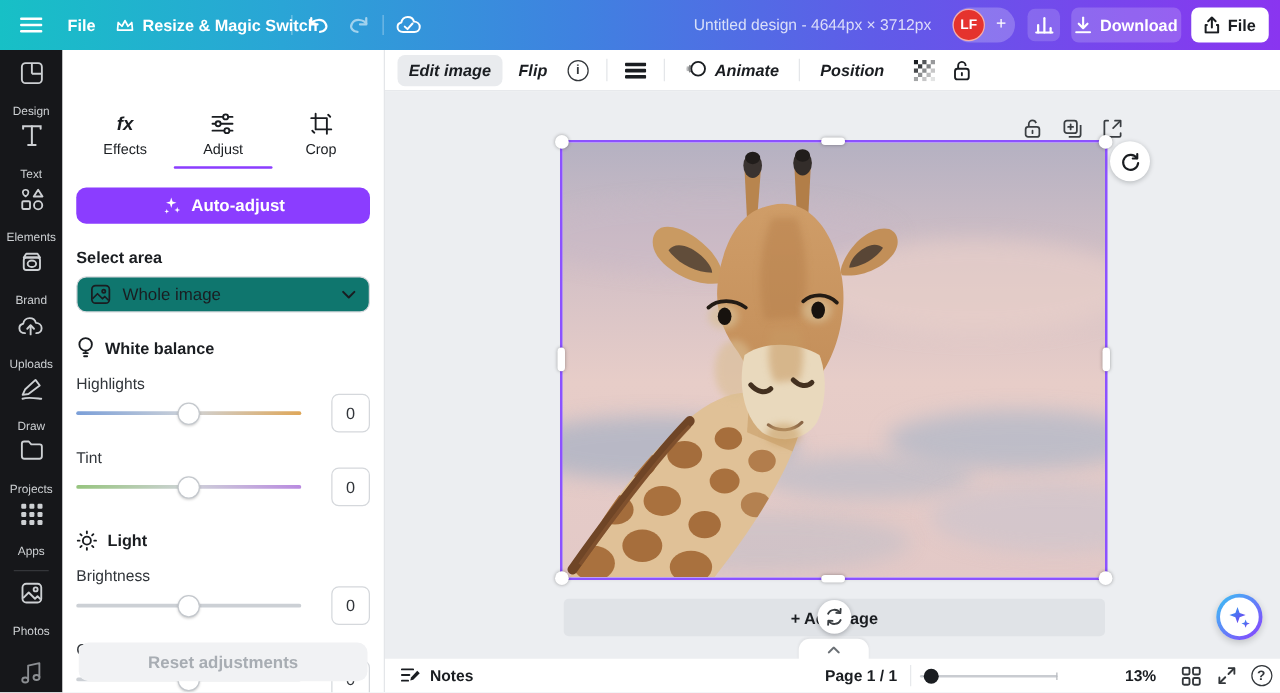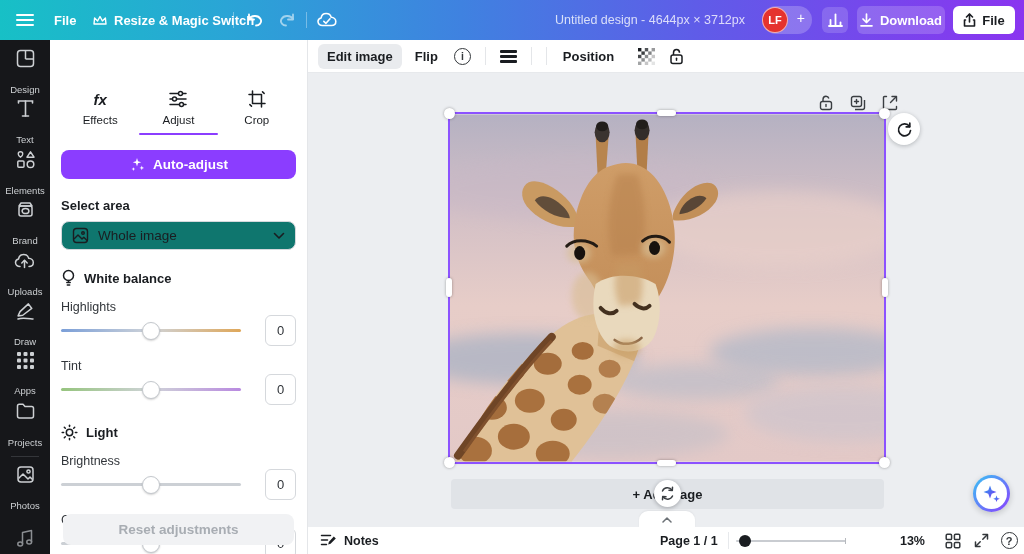--- a/index.html
+++ b/index.html
@@ -58,21 +58,21 @@
     border:1px solid #c4c8cd; box-shadow:0 1px 2px rgba(0,0,0,.18); }
   .valbox { width:31px; height:31px; border:1px solid #d5d8dc; border-radius:6px; display:flex; align-items:center; justify-content:center;
     font-size:13px; color:#31353a; background:#fff; }
   .reset-btn { position:absolute; left:13px; right:13px; bottom:9px; height:31px; background:#f1f2f4; border-radius:8px;
     display:flex; align-items:center; justify-content:center; color:#a8adb3; font-size:13.5px; font-weight:700; cursor:default; }
 
   
   .canvas { position:absolute; left:308px; top:40px; width:716px; height:514px; background:#eceef1; }
   .canvas-toolbar { position:absolute; left:0; top:0; width:716px; height:33px; background:#fff; border-bottom:1px solid #e7e9ec;
     display:flex; align-items:center; padding-left:10px; }
-  .ct-btn { display:flex; align-items:center; gap:6px; font-size:13px; font-weight:700; color:#1a1d21; padding:5px 9px; border-radius:6px; cursor:pointer; white-space:nowrap; }
+  .ct-btn { display:flex; align-items:center; gap:6px; font-size:13px; font-weight:700; color:#1a1d21; padding:5px 9px; border-radius:6px; cursor:pointer; white-space:nowrap;font-style:italic; }
   .ct-btn.active { background:#e9ebee; }
   .ct-iconbtn { display:flex; align-items:center; justify-content:center; padding:4px 7px; border-radius:6px; cursor:pointer; }
   .ct-div { width:1px; height:18px; background:#e4e6e9; margin:0 7px; }
 
   
   .image-wrap { position:absolute; left:142px; top:74px; width:434px; height:348px; box-shadow:0 1px 3px rgba(13,18,22,.12); }
   .image-wrap svg { display:block; }
   .sel-border { position:absolute; left:-2px; top:-2px; right:-2px; bottom:-2px; border:2px solid #8c52ff; pointer-events:none; }
   .handle { position:absolute; background:#fff; box-shadow:0 0 3px rgba(0,0,0,.35); }
   .h-corner { width:11px; height:11px; border-radius:50%; cursor:nwse-resize; }
@@ -252,42 +252,42 @@
     <div class="side-item">
       <svg width="21" height="21" viewBox="0 0 21 21">
           <g fill="none" stroke="#cdd0d3" stroke-width="1.5" stroke-linecap="round" stroke-linejoin="round">
             <path d="M12.5 3.5 L16.5 7.5 L8.5 15.5 L4 16.8 L5.3 12.3 Z" transform="rotate(8 10 10)"></path>
             <path d="M3 19 C7 17.5 13 18.5 18 19"></path>
           </g>
         </svg>
       <span class="lbl">Draw</span>
     </div>
     <div class="side-item">
+      <svg width="21" height="21" viewBox="0 0 21 21">
+          <g fill="none" stroke="#cdd0d3" stroke-width="1.5" stroke-linejoin="round">
+            <path d="M2.5 6 L2.5 5 C2.5 4 3.2 3.2 4.3 3.2 L8 3.2 L10 5.5 L16.7 5.5 C17.8 5.5 18.5 6.3 18.5 7.3 L18.5 15 C18.5 16.2 17.7 17 16.5 17 L4.5 17 C3.3 17 2.5 16.2 2.5 15 Z"></path>
+          </g>
+        </svg>
+      <span class="lbl">Projects</span>
+    </div>
+    <div class="side-item">
       <svg width="19" height="19" viewBox="0 0 19 19">
           <g fill="#cdd0d3">
             <rect x="1" y="1" width="4" height="4" rx="1"></rect>
             <rect x="7.5" y="1" width="4" height="4" rx="1"></rect>
             <rect x="14" y="1" width="4" height="4" rx="1"></rect>
             <rect x="1" y="7.5" width="4" height="4" rx="1"></rect>
             <rect x="7.5" y="7.5" width="4" height="4" rx="1"></rect>
             <rect x="14" y="7.5" width="4" height="4" rx="1"></rect>
             <rect x="1" y="14" width="4" height="4" rx="1"></rect>
             <rect x="7.5" y="14" width="4" height="4" rx="1"></rect>
             <rect x="14" y="14" width="4" height="4" rx="1"></rect>
           </g>
         </svg>
       <span class="lbl">Apps</span>
-    </div>
-    <div class="side-item">
-      <svg width="21" height="21" viewBox="0 0 21 21">
-          <g fill="none" stroke="#cdd0d3" stroke-width="1.5" stroke-linejoin="round">
-            <path d="M2.5 6 L2.5 5 C2.5 4 3.2 3.2 4.3 3.2 L8 3.2 L10 5.5 L16.7 5.5 C17.8 5.5 18.5 6.3 18.5 7.3 L18.5 15 C18.5 16.2 17.7 17 16.5 17 L4.5 17 C3.3 17 2.5 16.2 2.5 15 Z"></path>
-          </g>
-        </svg>
-      <span class="lbl">Projects</span>
     </div>
     <div class="side-divider"></div>
     <div class="side-item">
       <svg width="21" height="21" viewBox="0 0 21 21">
           <g fill="none" stroke="#cdd0d3" stroke-width="1.5" stroke-linejoin="round">
             <rect x="3" y="3" width="15" height="15" rx="3"></rect>
             <circle cx="13.5" cy="7.5" r="1.6"></circle>
             <path d="M3.5 14.5 L8 10 L13 15 L15 13 L17.5 15.5"></path>
           </g>
         </svg>
@@ -460,20 +460,30 @@
       <div class="ct-iconbtn">
         <svg width="17" height="13" viewBox="0 0 17 13">
             <g fill="#1a1d21">
               <rect x="0" y="0" width="17" height="3" rx="1"></rect>
               <rect x="0" y="5" width="17" height="3" rx="1"></rect>
               <rect x="0" y="10" width="17" height="3" rx="1"></rect>
             </g>
           </svg>
       </div>
       <div class="ct-div"></div>
+      <div class="ct-btn">
+        <svg width="18" height="16" viewBox="0 0 18 16">
+            <g fill="none" stroke="#1a1d21" stroke-width="1.5">
+              <circle cx="10.5" cy="7" r="5.5"></circle>
+              <path d="M4.2 4.2 A 5.5 5.5 0 0 0 4.2 9.8" stroke-opacity=".55"></path>
+              <path d="M2.2 5.2 A 5.5 5.5 0 0 0 2.2 8.8" stroke-opacity=".3"></path>
+            </g>
+          </svg>
+        <span>Animate</span>
+      </div>
       <div class="ct-div"></div>
       <div class="ct-btn">
           <span>Position</span>
         </div>
       <div class="ct-iconbtn" style="margin-left:8px;">
         <svg width="17" height="17" viewBox="0 0 17 17">
             <g fill="#1a1d21">
               <rect x="0" y="0" width="3.4" height="3.4"></rect>
               <rect x="6.8" y="0" width="3.4" height="3.4" opacity=".75"></rect>
               <rect x="13.6" y="0" width="3.4" height="3.4" opacity=".45"></rect>

